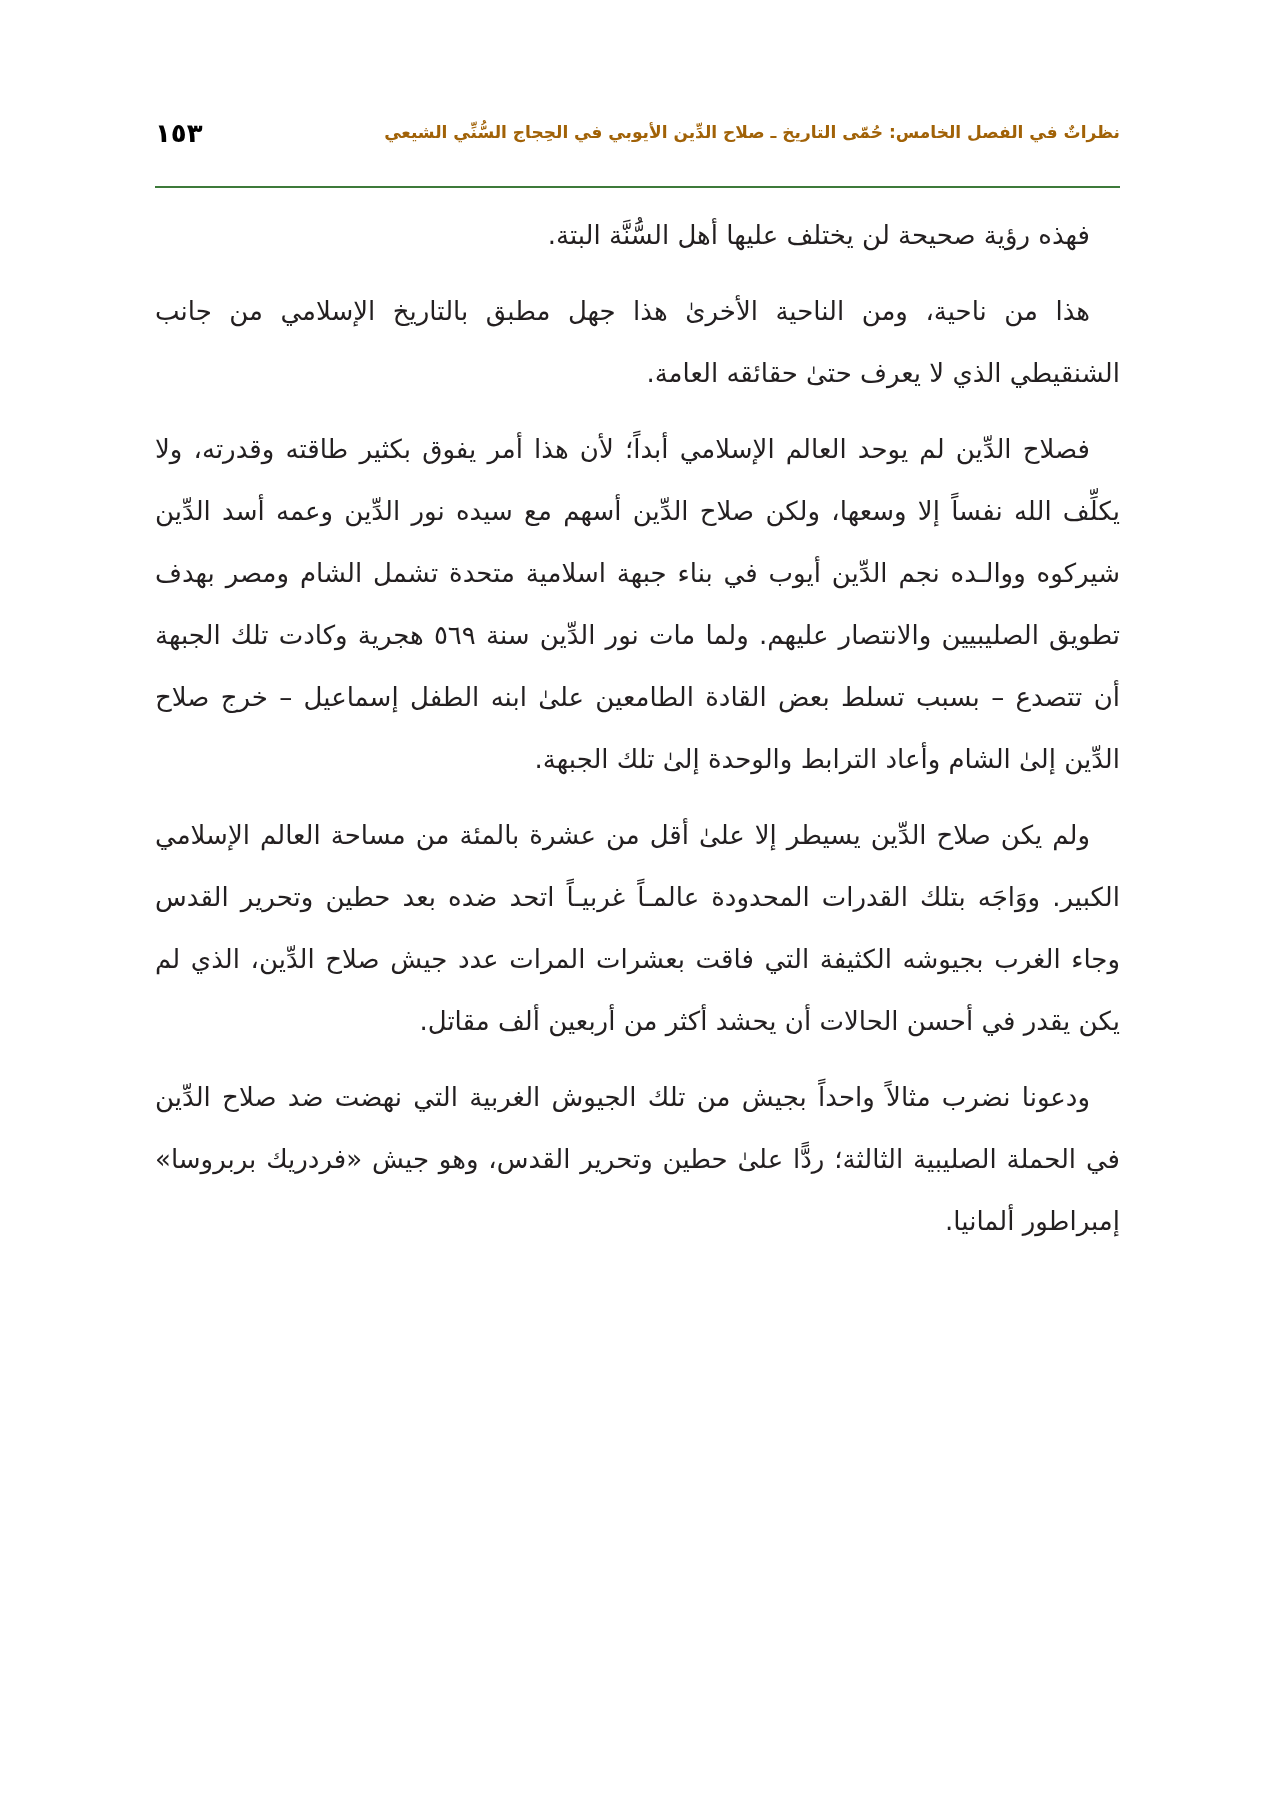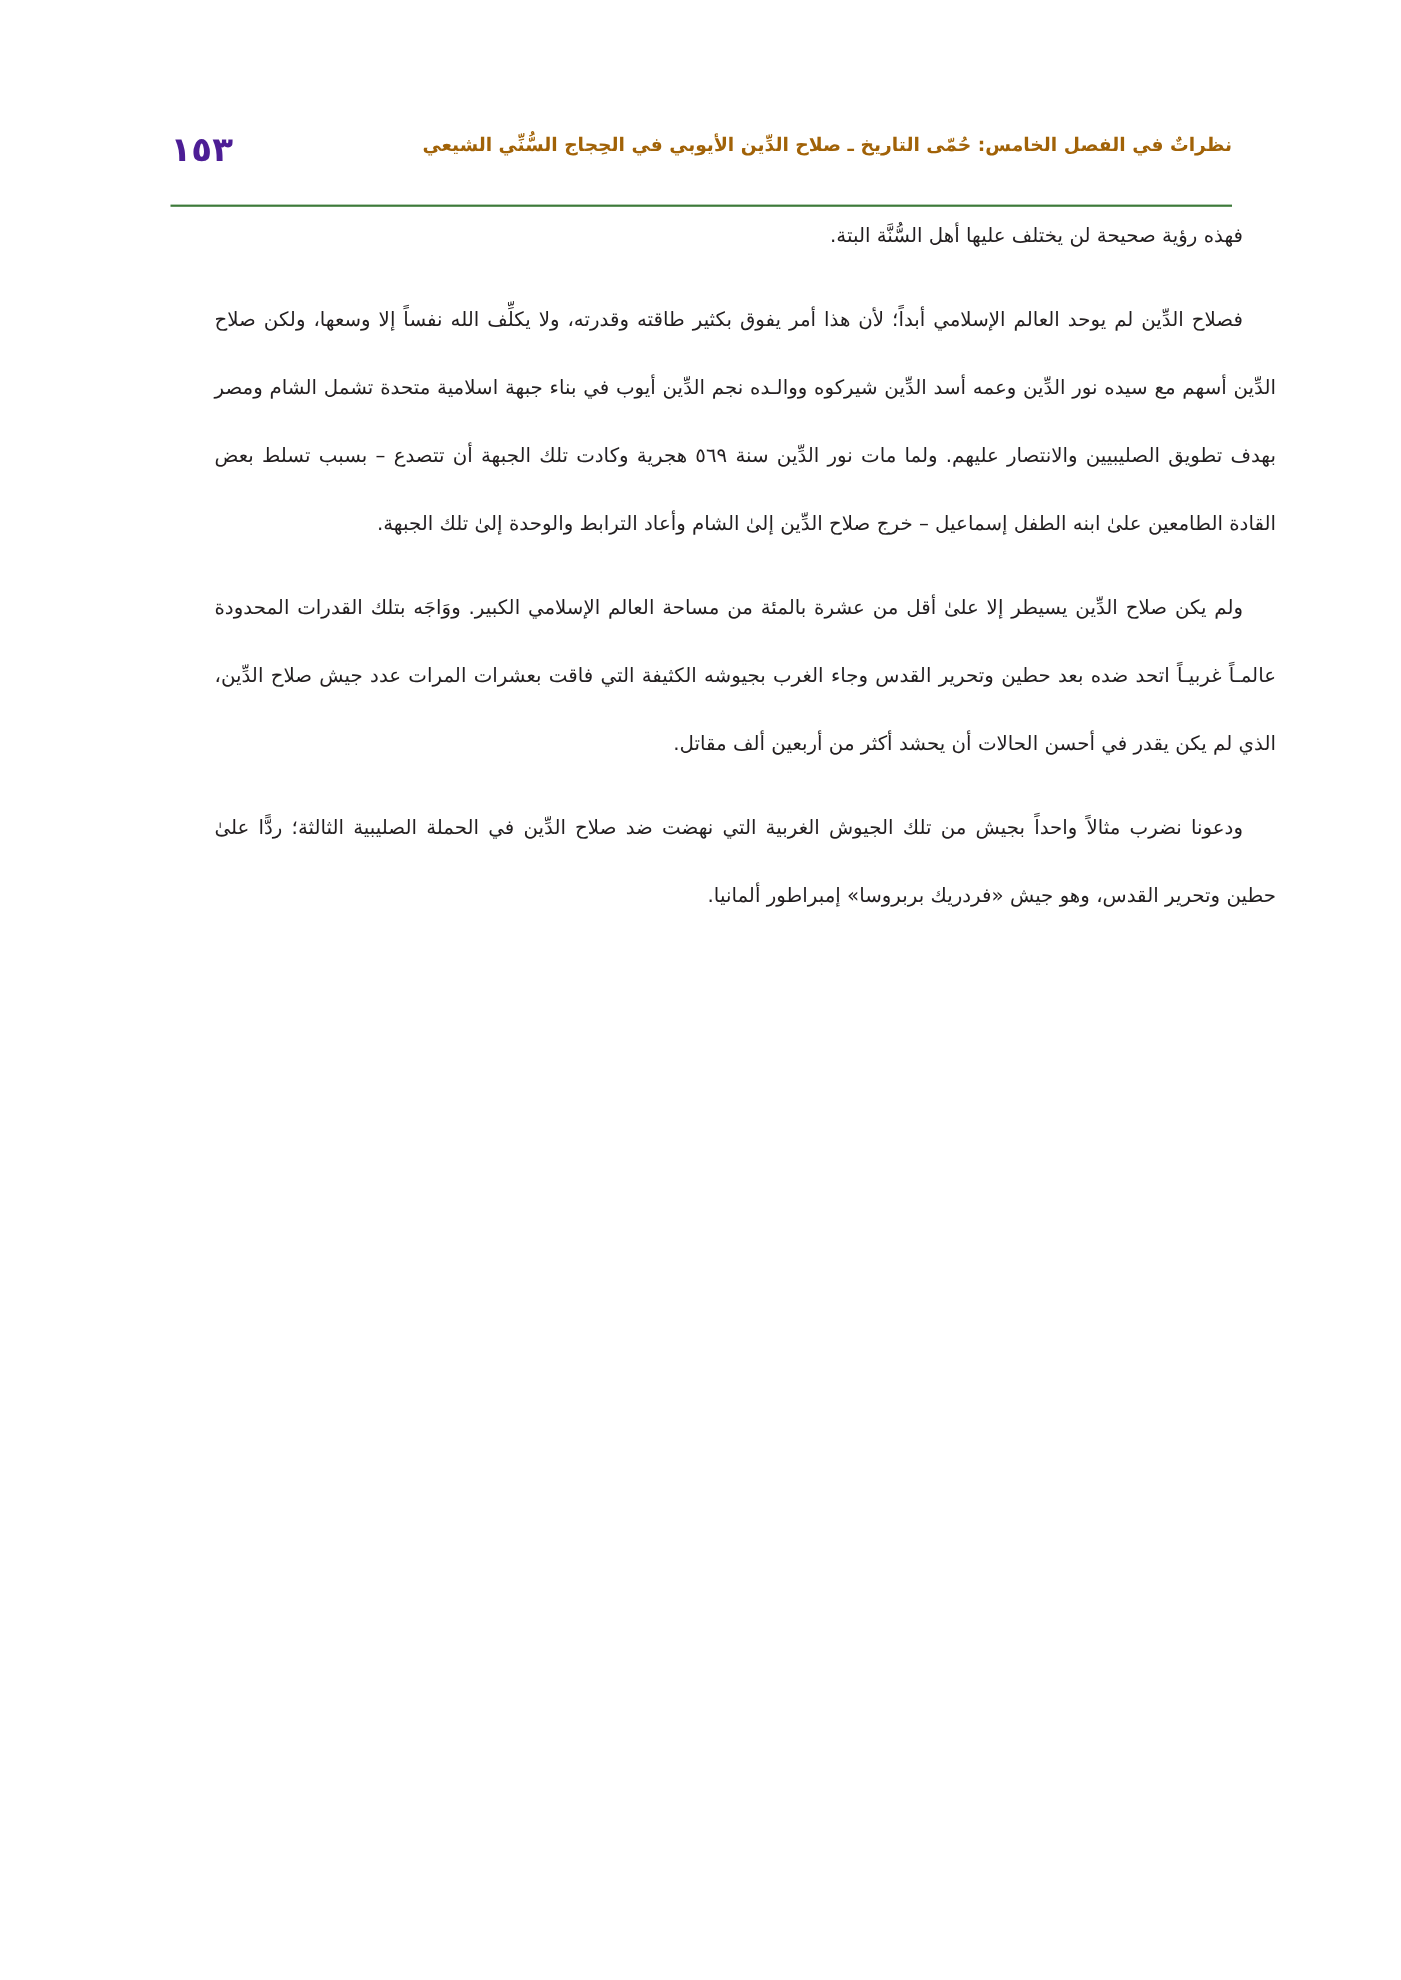--- a/index.html
+++ b/index.html
@@ -35,43 +35,42 @@
     top: 4px;
     font-size: 17px;
     font-weight: bold;
     color: #a16207;
     white-space: nowrap;
   }
   .page-number {
     position: absolute;
     left: 0;
     top: 0px;
-    font-size: 31px;
+    font-size: 26px;
     font-weight: bold;
     direction: rtl;
-    color: #4c1d95;
+    color: #000000;
   }
   .header-rule {
     position: absolute;
     top: 186px;
     left: 155px;
     width: 965px;
     height: 2px;
     background: #3d7a3a;
   }
   .body-text {
     position: absolute;
-    top: 184px;
+    top: 204px;
     left: 155px;
     width: 965px;
     direction: rtl;
     text-align: justify;
-    font-size: 18px;
+    font-size: 26px;
     line-height: 62px;
-    margin-left: 40px;
   }
   .para {
     margin: 0 0 14px 0;
     text-indent: 30px;
     text-align: justify;
     text-align-last: right;
   }
   .bold { font-weight: bold; }
 </style>
 </head>
@@ -84,20 +83,21 @@
     <span class="page-number">١٥٣</span>
   </div>
 
   <div class="header-rule"></div>
 
   <div class="body-text">
     <p class="para">فهذه رؤية صحيحة لن يختلف عليها أهل السُّنَّة البتة.</p>
 
 
 
+    <p class="para">هذا من ناحية، ومن الناحية الأخرىٰ هذا جهل مطبق بالتاريخ الإسلامي من جانب الشنقيطي الذي لا يعرف حتىٰ حقائقه العامة.</p>
 
     <p class="para">فصلاح الدِّين لم يوحد العالم الإسلامي أبداً؛ لأن هذا أمر يفوق بكثير طاقته وقدرته، ولا يكلِّف الله نفساً إلا وسعها، ولكن صلاح الدِّين أسهم مع سيده نور الدِّين وعمه أسد الدِّين شيركوه ووالـده نجم الدِّين أيوب في بناء جبهة اسلامية متحدة تشمل الشام ومصر بهدف تطويق الصليبيين والانتصار عليهم. ولما مات نور الدِّين سنة ٥٦٩ هجرية وكادت تلك الجبهة أن تتصدع – بسبب تسلط بعض القادة الطامعين علىٰ ابنه الطفل إسماعيل – خرج صلاح الدِّين إلىٰ الشام وأعاد الترابط والوحدة إلىٰ تلك الجبهة.</p>
 
     <p class="para">ولم يكن صلاح الدِّين يسيطر إلا علىٰ أقل من عشرة بالمئة من مساحة العالم الإسلامي الكبير. ووَاجَه بتلك القدرات المحدودة عالمـاً غربيـاً اتحد ضده بعد حطين وتحرير القدس وجاء الغرب بجيوشه الكثيفة التي فاقت بعشرات المرات عدد جيش صلاح الدِّين، الذي لم يكن يقدر في أحسن الحالات أن يحشد أكثر من أربعين ألف مقاتل.</p>
 
     <p class="para">ودعونا نضرب مثالاً واحداً بجيش من تلك الجيوش الغربية التي نهضت ضد صلاح الدِّين في الحملة الصليبية الثالثة؛ ردًّا علىٰ حطين وتحرير القدس، وهو جيش «فردريك بربروسا» إمبراطور ألمانيا.</p>
   </div>
 
 </div>
 

